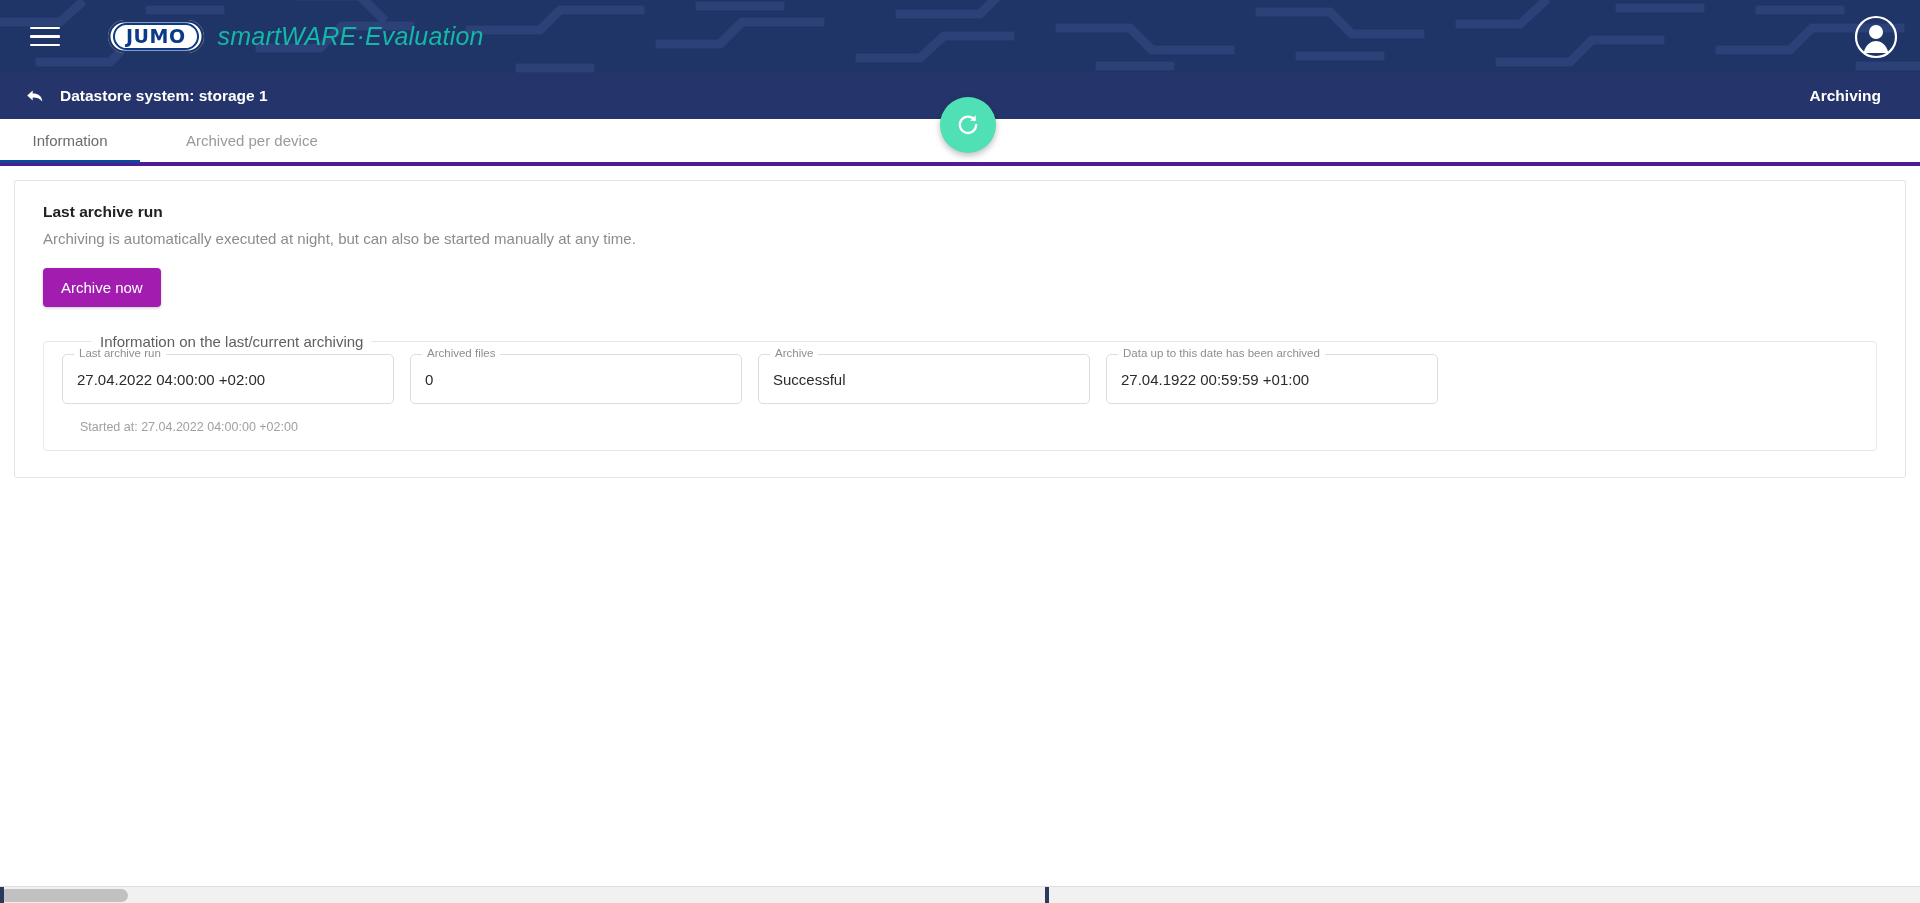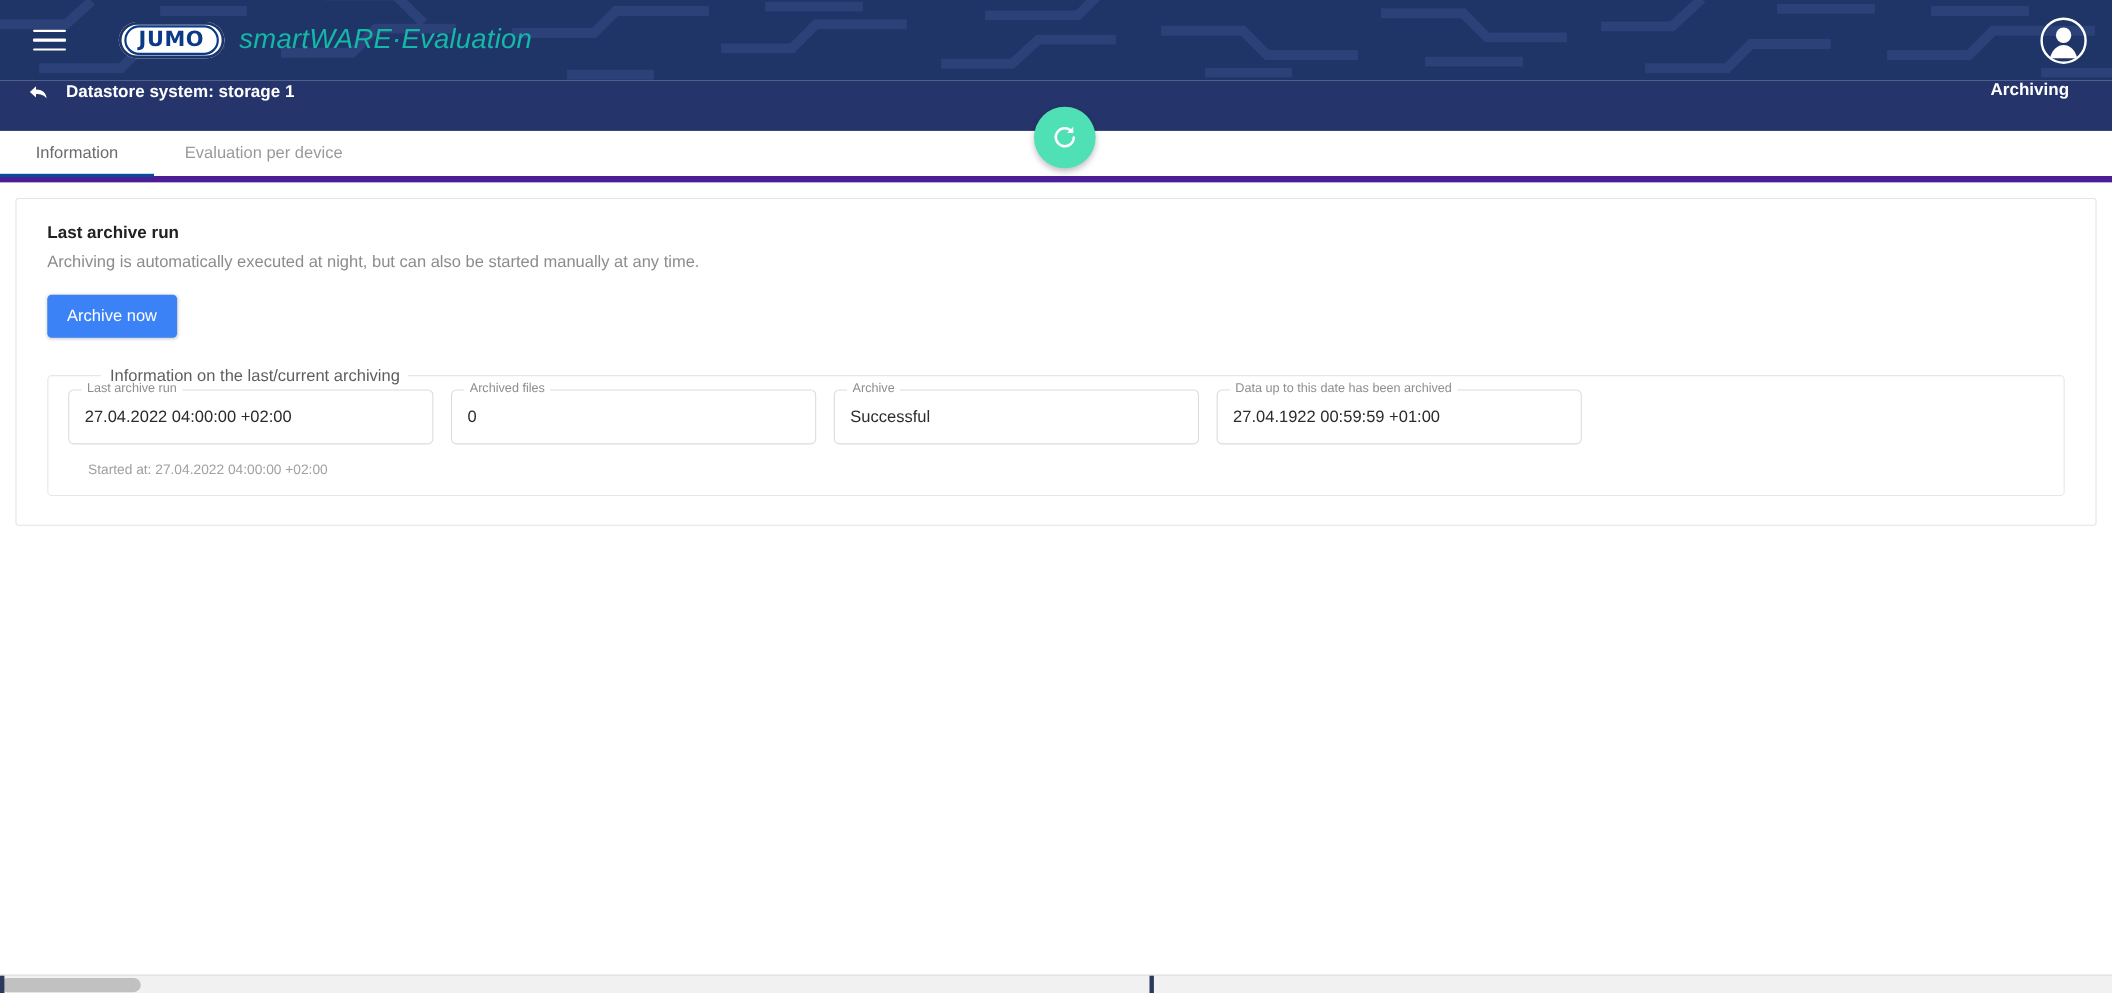--- a/index.html
+++ b/index.html
@@ -97,21 +97,21 @@
     height: 44px;
     cursor: pointer;
   }
 
   
   .sub-bar {
     position: relative;
     height: 46px;
     background: #25356b;
     display: flex;
-    align-items: flex-start;
+    align-items: center;
     padding: 0 24px;
   }
   .back-group {
     display: flex;
     align-items: center;
     gap: 14px;
     cursor: pointer;
   }
   .back-icon { width: 22px; height: 22px; display: block; }
   .sub-title {
@@ -144,21 +144,22 @@
     z-index: 5;
     border: none;
   }
 
   
   .tab-bar {
     height: 47px;
     background: #ffffff;
     display: flex;
     align-items: stretch;
-    border-bottom: 6px solid #4c1d95;
+    border-bottom: 4px solid #4c1d95;
+    gap: 18px;
   }
   .tab {
     display: flex;
     align-items: center;
     justify-content: center;
     min-width: 140px;
     padding: 0 28px;
     font-size: 15px;
     color: #9a9a9a;
     cursor: pointer;
@@ -189,21 +190,21 @@
     font-weight: 700;
     color: #212121;
     margin-bottom: 9px;
   }
   .panel-desc {
     font-size: 15px;
     color: #8c8c8c;
     margin-bottom: 21px;
   }
   .btn-primary {
-    background: #3b82f6;
+    background: #a21caf;
     color: #ffffff;
     border: none;
     border-radius: 4px;
     font-size: 15px;
     font-family: inherit;
     padding: 11px 18px;
     cursor: pointer;
     box-shadow: 0 1px 3px rgba(0,0,0,0.22);
   }
 
@@ -349,21 +350,21 @@
       <path d="M17.6 7.6 A7 7 0 1 0 19 12" fill="none" stroke="#ffffff" stroke-width="2" stroke-linecap="round"></path>
       <path d="M18.6 3.6 L18.6 8.4 L13.8 8.4 Z" fill="#ffffff"></path>
     </svg>
   </button>
 
   <span class="sub-right">Archiving</span>
 </div>
 
 <nav class="tab-bar">
   <button class="tab active">Information</button>
-  <button class="tab">Evaluation per device</button>
+  <button class="tab">Archived per device</button>
 </nav>
 
 <main class="content">
   <section class="panel">
     <h2 class="panel-title">Last archive run</h2>
     <p class="panel-desc">Archiving is automatically executed at night, but can also be started manually at any time.</p>
     <button class="btn-primary">Archive now</button>
 
     <fieldset class="info-fieldset">
       <legend class="info-legend">Information on the last/current archiving</legend>

